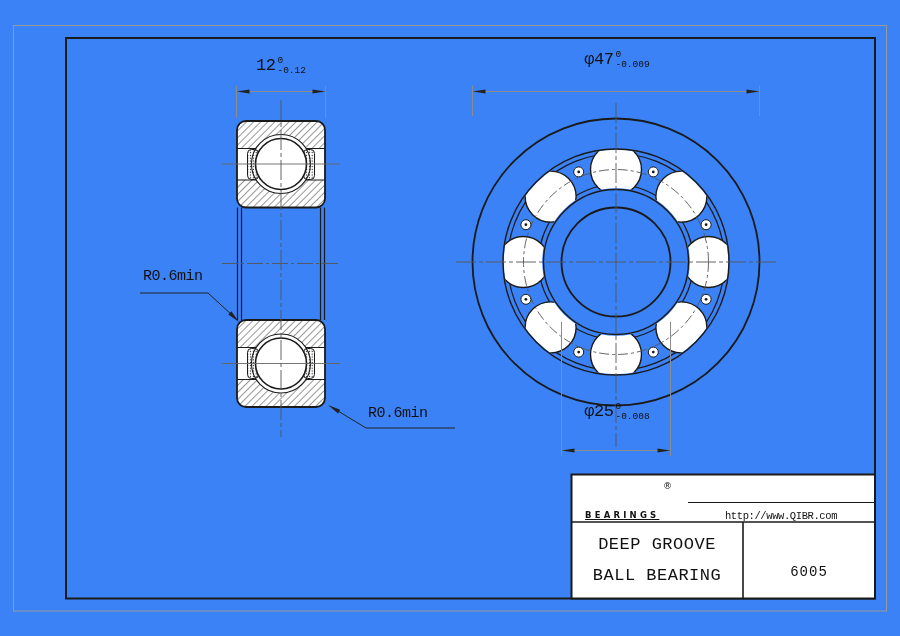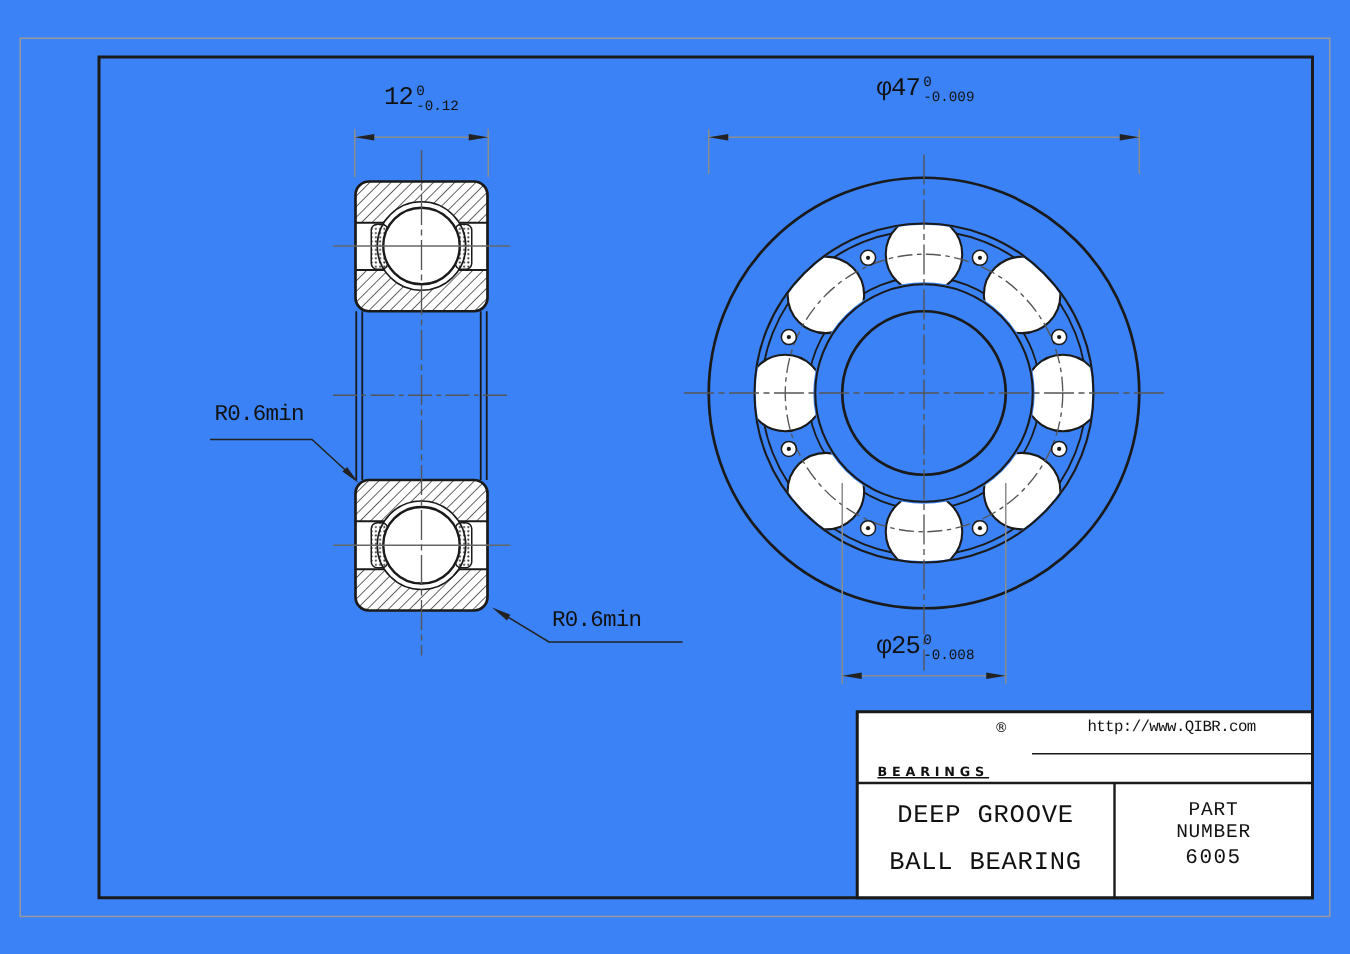--- a/index.html
+++ b/index.html
@@ -198,34 +198,33 @@
 </div>
 
 <div class="dim" style="left:617px;top:49px;">
   <span class="main"><span>φ</span><span>47</span></span>
   <span class="tol">
     <span>0</span>
     <span>-0.009</span>
   </span>
 </div>
 
-<div class="dim" style="left:617px;top:421px;font-family:Liberation Mono, monospace;">
+<div class="dim" style="left:617px;top:401px;font-family:Liberation Mono, monospace;">
   <span class="main"><span>φ</span><span>25</span></span>
   <span class="tol">
     <span>0</span>
     <span>-0.008</span>
   </span>
 </div>
 
 <div class="rlabel txt" style="left:143px;top:268px;">R0.6min</div>
 <div class="rlabel txt" style="left:368px;top:405px;">R0.6min</div>
 
 <div class="logo-reg txt" style="left:663px;top:481px;">®</div>
 <div class="logo-sub txt" style="left:585px;top:510px;text-decoration:underline;">BEARINGS</div>
 
-<div class="tb-center url" style="left:781px;top:479px;">http://www.QIBR.com</div>
+<div class="tb-center url" style="left:781px;top:510px;">http://www.QIBR.com</div>
 
 <div class="tb-center prod" style="left:657px;top:535px;">DEEP GROOVE</div>
 <div class="tb-center prod" style="left:657px;top:566px;">BALL BEARING</div>
-<div class="tb-center plabel" style="left:809px;top:532px;">PART NUMBER</div>
 <div class="tb-center pnum" style="left:809px;top:564px;">6005</div>
 
 </div>
 
 </body></html>

